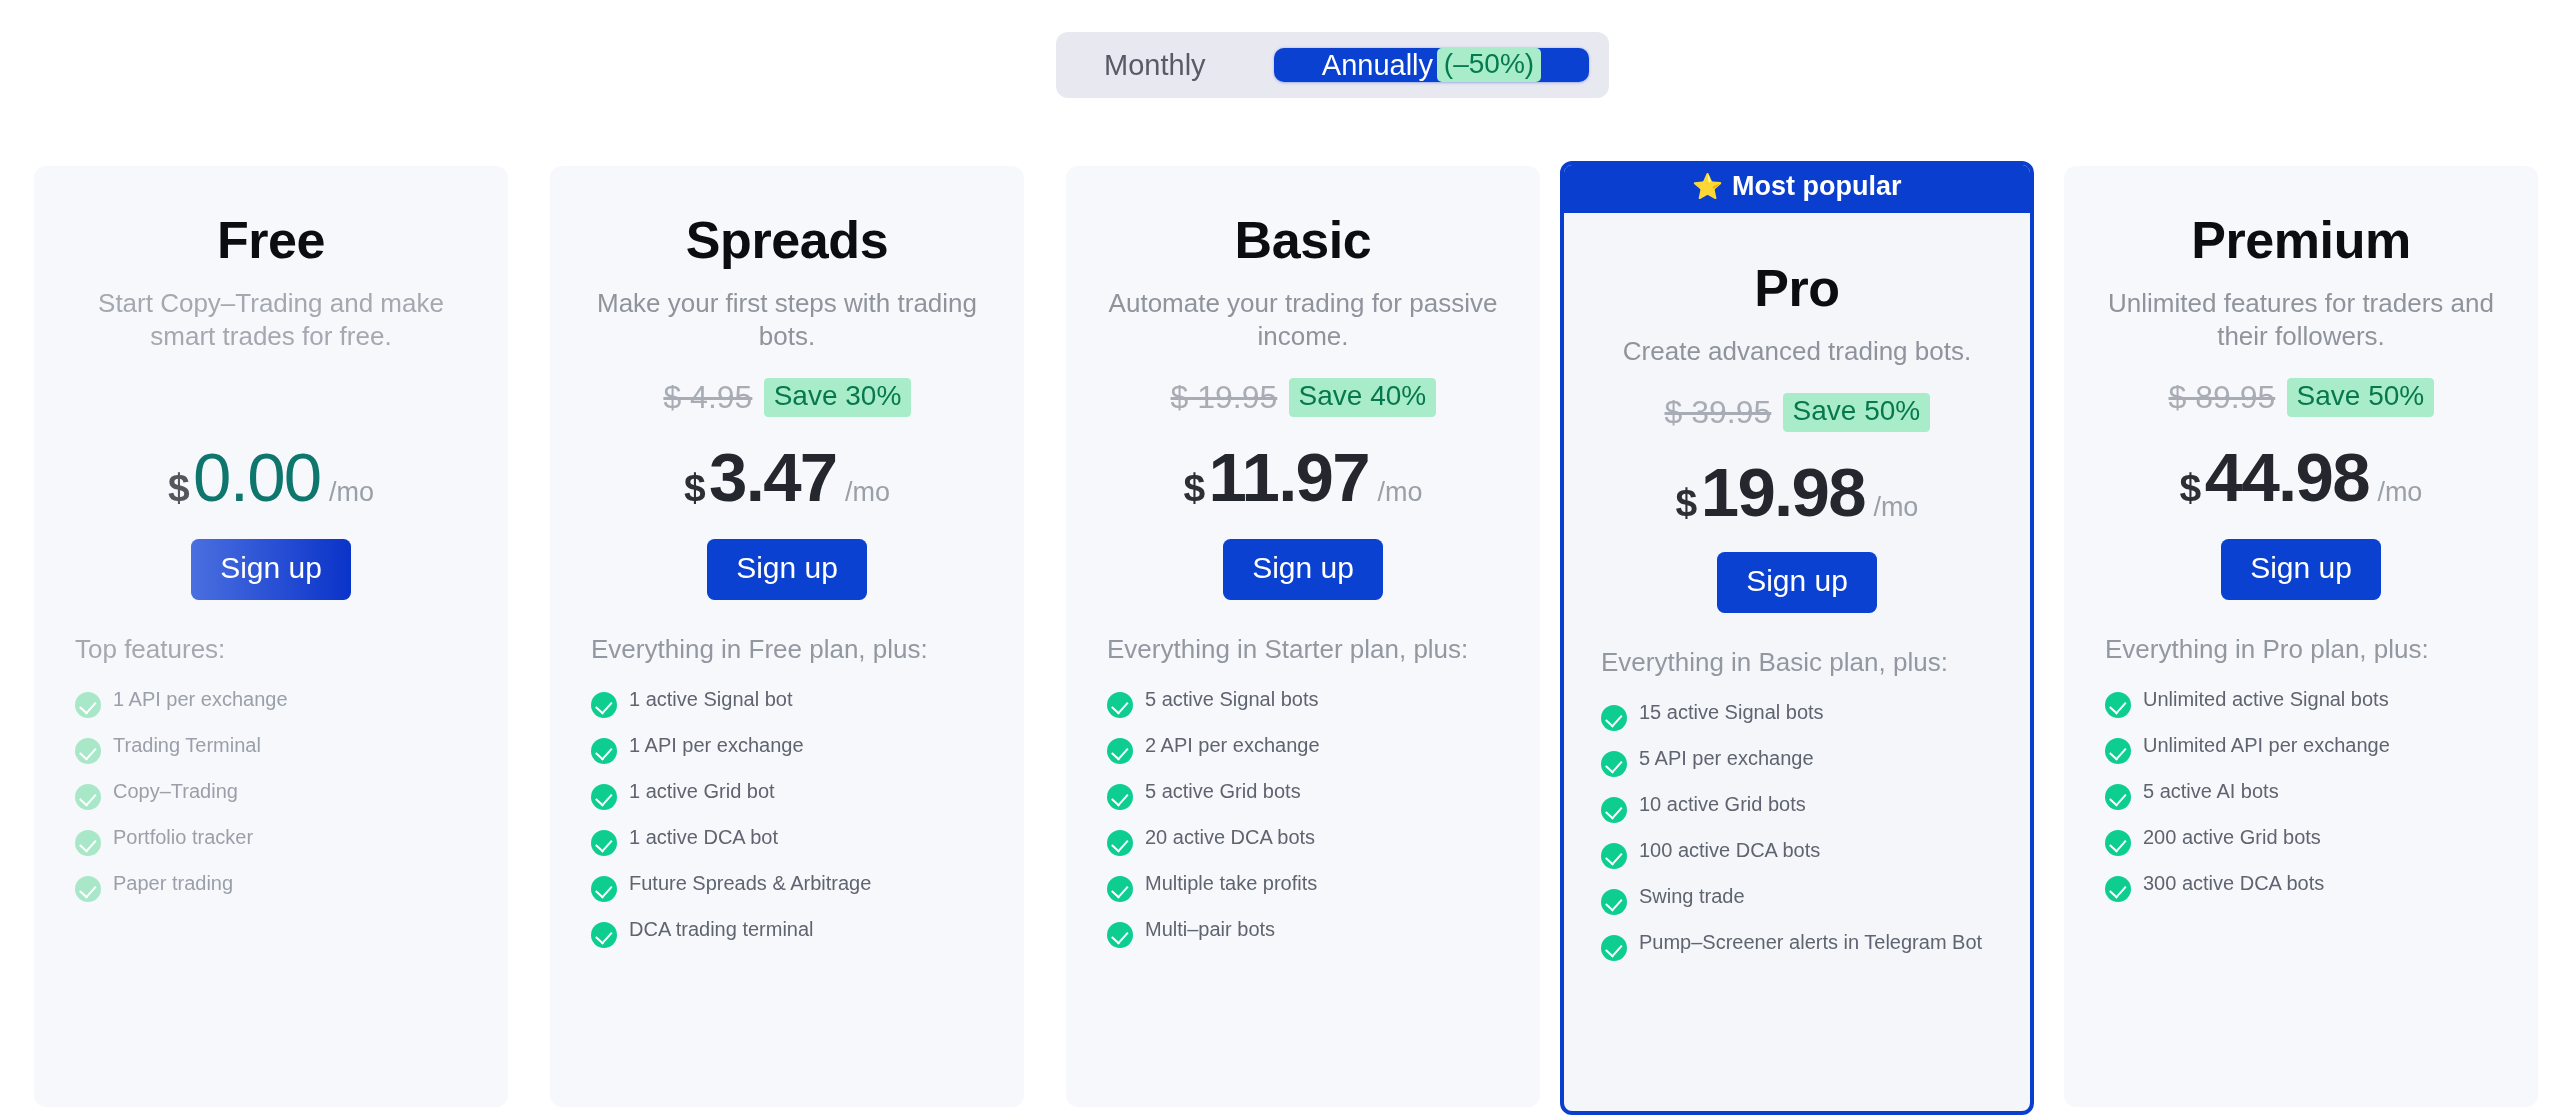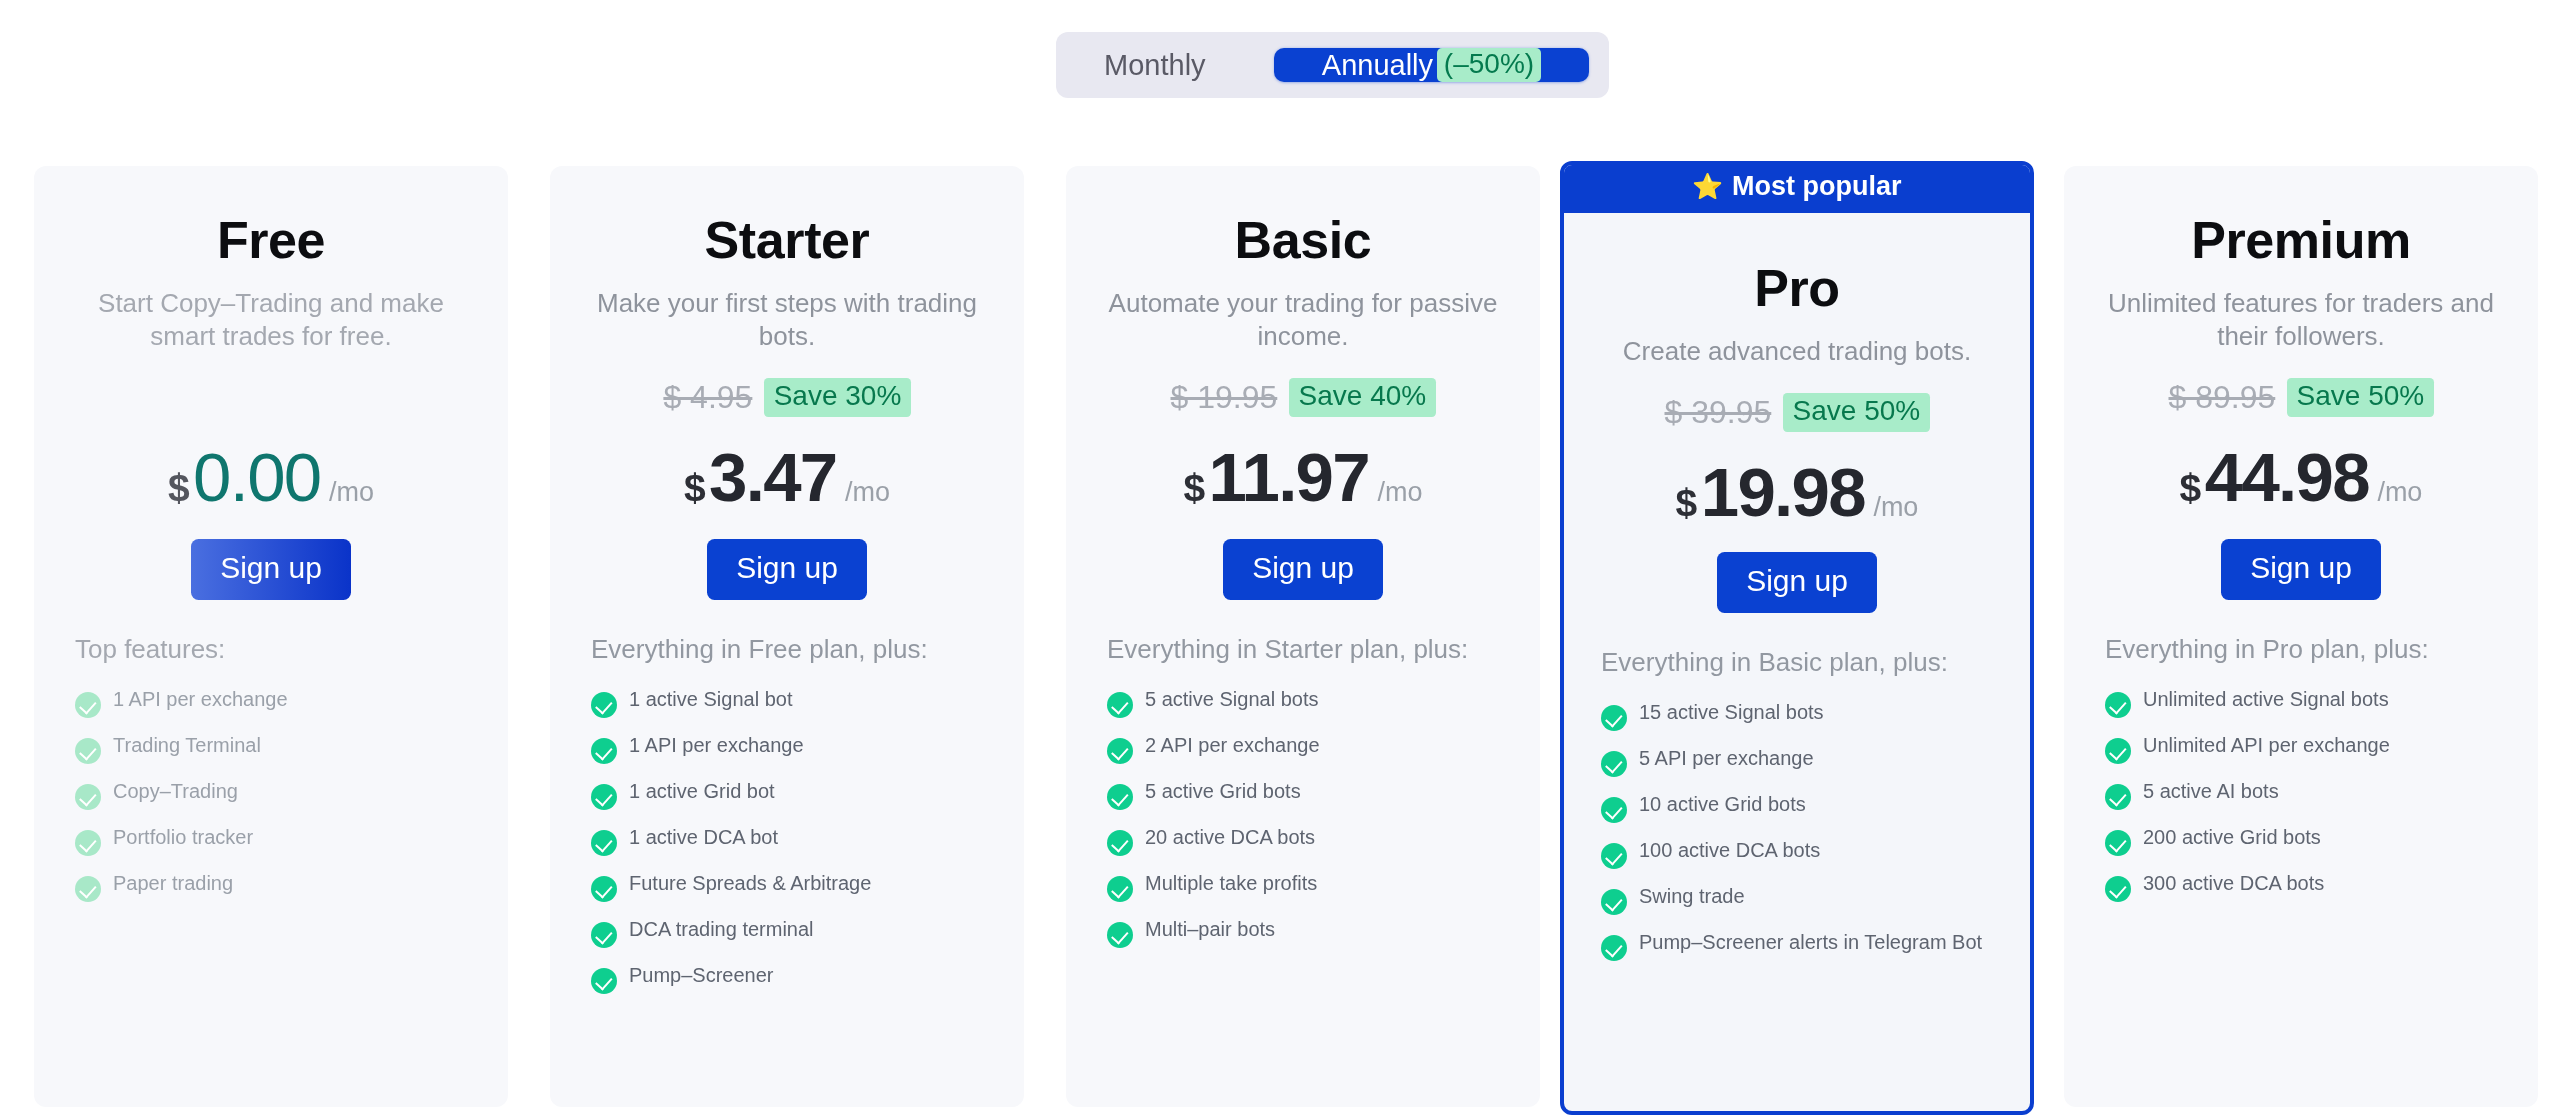--- a/index.html
+++ b/index.html
@@ -298,21 +298,21 @@
             <span class="feature-text">Portfolio tracker</span>
           </li>
         <li class="feature">
             <span class="check-icon"></span>
             <span class="feature-text">Paper trading</span>
           </li>
       </ul>
     </div>
 
     <div class="card c1">
-      <div class="plan-name">Starter</div>
+      <div class="plan-name">Spreads</div>
       <div class="plan-desc">Make your first steps with trading bots.</div>
       <div class="price-old-row">
         <span class="price-old">$ 4.95</span>
         <span class="save-badge">Save 30%</span>
       </div>
       <div class="price-row">
         <span class="cur">$</span>
         <span class="amount">3.47</span>
         <span class="per">/mo</span>
       </div>
@@ -335,24 +335,20 @@
             <span class="check-icon"></span>
             <span class="feature-text">1 active DCA bot</span>
           </li>
         <li class="feature">
             <span class="check-icon"></span>
             <span class="feature-text">Future Spreads &amp; Arbitrage</span>
           </li>
         <li class="feature">
             <span class="check-icon"></span>
             <span class="feature-text">DCA trading terminal</span>
-          </li>
-        <li class="feature">
-            <span class="check-icon"></span>
-            <span class="feature-text">Pump–Screener</span>
           </li>
       </ul>
     </div>
 
     <div class="card c2">
       <div class="plan-name">Basic</div>
       <div class="plan-desc">Automate your trading for passive income.</div>
       <div class="price-old-row">
         <span class="price-old">$ 19.95</span>
         <span class="save-badge">Save 40%</span>

